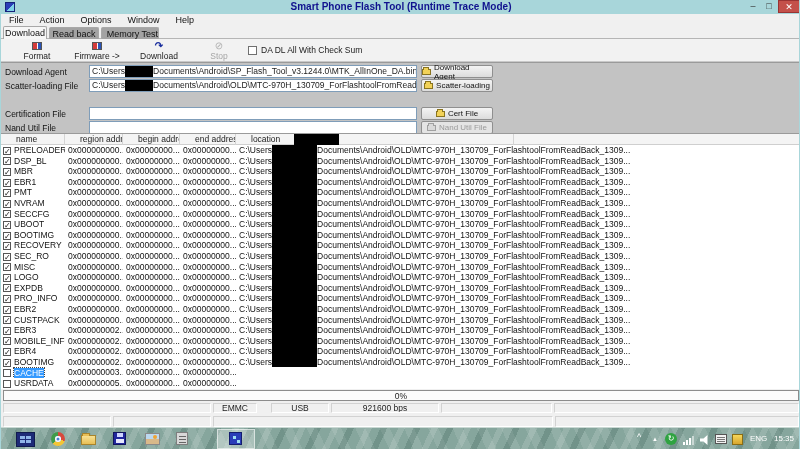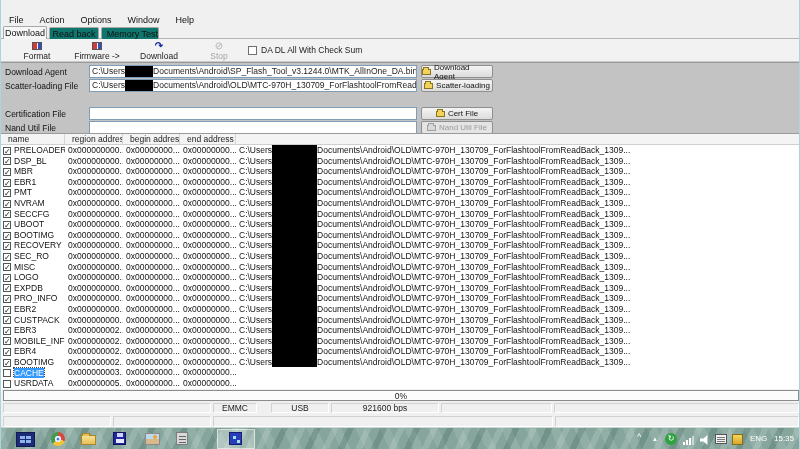--- a/index.html
+++ b/index.html
@@ -18,21 +18,21 @@
   .winbtn { position:absolute; top:0; height:13px; font-size:9px; color:#333; text-align:center; line-height:12px; }
   .btn-min { left:744px; width:16px; }
   .btn-max { left:760px; width:16px; }
   .btn-close { left:777px; width:22px; background:#c4504a; color:#fff; border:1px solid #933; }
   
   .menubar { position:absolute; left:0; top:14px; width:660px; height:12px; background:#f0f0f0; display:flex; align-items:center; }
   .menu-item { font-size:9px; color:#111; padding:0 8px; }
   
   .tabbar { position:absolute; left:0; top:26px; width:800px; height:13px; border-bottom:1px solid #b5b5b5; }
   .tab { position:absolute; top:1px; height:12px; font-size:9px; color:#111; text-align:center;
-    line-height:12px; background:#0f766e; border:1px solid #a8a8a8; border-bottom:none; border-radius:2px 2px 0 0; }
+    line-height:12px; background:#a3a3a3; border:1px solid #a8a8a8; border-bottom:none; border-radius:2px 2px 0 0; }
   .tab.active { top:0; height:13px; background:#f6f6f6; font-weight:normal; z-index:2; }
   .tab1 { left:2px;  width:44px; }
   .tab2 { left:48px; width:50px; }
   .tab3 { left:100px; width:58px;text-align:right; }
   
   .toolbar { position:absolute; left:0; top:39px; width:800px; height:23px; background:#f2f2f2; border-bottom:1px solid #c9c9c9; }
   .tool { position:absolute; top:1px; width:72px; height:22px; text-align:center; }
   .tool .tico { display:block; height:11px; line-height:11px; font-size:10px; }
   .tool .tlabel { display:block; font-size:8.5px; color:#222; }
   .tool.disabled .tlabel { color:#a6a6a6; }
@@ -57,21 +57,21 @@
     display:flex; align-items:center; justify-content:center; gap:3px; font-family:"Liberation Sans",sans-serif; }
   .fbtn.disabled { color:#9a9a9a; background:#e4e4e4; }
   .folder-icon { display:inline-block; width:9px; height:6px; background:#f2d258; border:1px solid #8a7420; position:relative; }
   .folder-icon::before { content:""; position:absolute; left:0; top:-3px; width:4px; height:2px; background:#f2d258; border:1px solid #8a7420; border-bottom:none; }
   .fbtn.disabled .folder-icon { background:#d9d9d9; border-color:#a0a0a0; }
   .fbtn.disabled .folder-icon::before { background:#d9d9d9; border-color:#a0a0a0; }
   
   .ptable { position:absolute; left:0; top:133px; width:800px; height:256px; background:#fff; border-top:1px solid #9a9a9a; }
   .thead { position:absolute; left:0; top:0; width:800px; height:11px; background:#f4f4f4; border-bottom:1px solid #cfcfcf; }
   .hcell { position:absolute; top:0; height:11px; font-size:8.5px; color:#222; line-height:10px;
-    border-right:1px solid #d4d4d4; padding-left:7px; overflow:hidden; white-space:nowrap; }
+    border-right:1px solid #d4d4d4; padding-left:15px; overflow:hidden; white-space:nowrap; }
   .h-name { left:0; width:64px; } .h-region { left:64px; width:58px; } .h-begin { left:122px; width:57px; }
   .h-end { left:179px; width:56px; } .h-loc { left:235px; width:278px; } .h-rest { left:513px; width:287px; border-right:none; }
   .tbody { position:absolute; left:0; top:11px; width:800px; }
   .trow { position:relative; width:800px; height:10.6px; font-size:8.5px; color:#111; }
   .cell { position:absolute; top:0; height:10.6px; line-height:10.6px; white-space:nowrap; overflow:hidden; }
   .c-name { left:2px; width:62px; } .c-region { left:67px; width:55px; } .c-begin { left:125px; width:54px; }
   .c-end { left:182px; width:53px; } .c-loc { left:238px; width:560px; }
   .cb { display:inline-block; width:8px; height:8px; border:1px solid #555; background:#fff;
     font-size:8px; line-height:7px; text-align:center; vertical-align:middle; margin-right:3px; color:#111; }
   .nm { vertical-align:middle; }
@@ -129,20 +129,27 @@
     background:#fff; clip-path:polygon(0 35%, 35% 35%, 75% 0, 75% 100%, 35% 65%, 0 65%); }
   .kbd { left:714px; top:6px; position:absolute; width:12px; height:10px; background:#f2f2f2; border:1px solid #555; }
   .kbd::before { content:""; position:absolute; left:1px; top:2px; width:8px; height:1px; background:#777; box-shadow:0 2px 0 #777, 0 4px 0 #777; }
   .warnapp { left:731px; top:6px; position:absolute; width:11px; height:11px; background:linear-gradient(#f5d75a,#d8a62e); border:1px solid #8a6d14; }
 </style>
 </head>
 <body>
 
 <div id="screen">
 
+  <div class="titlebar">
+    <div class="app-icon"></div>
+    <div class="title-text">Smart Phone Flash Tool (Runtime Trace Mode)</div>
+    <div class="winbtn btn-min">–</div>
+    <div class="winbtn btn-max">□</div>
+    <div class="winbtn btn-close">✕</div>
+  </div>
 
   <div class="menubar">
     <span class="menu-item">File</span>
     <span class="menu-item">Action</span>
     <span class="menu-item">Options</span>
     <span class="menu-item">Window</span>
     <span class="menu-item">Help</span>
   </div>
 
   <div class="tabbar">
@@ -208,20 +215,21 @@
       </span>
     </div>
     </div>
 
   <div class="ptable">
     <div class="thead">
       <span class="hcell h-name">name</span>
       <span class="hcell h-region">region address</span>
       <span class="hcell h-begin">begin address</span>
       <span class="hcell h-end">end address</span>
+      <span class="hcell h-loc"><span>location</span><span class="hredact"></span></span>
       <span class="hcell h-rest"></span>
     </div>
     <div class="tbody">
         <div class="trow">
       <span class="cell c-name"><span class="cb">✓</span><span class="nm">PRELOADER</span></span>
       <span class="cell c-region">0x000000000...</span>
       <span class="cell c-begin">0x00000000...</span>
       <span class="cell c-end">0x00000000...</span>
       <span class="cell c-loc"><span class="loc-pre">C:\Users</span><span class="redact show"></span><span class="loc-post">Documents\Android\OLD\MTC-970H_130709_ForFlashtoolFromReadBack_1309...</span></span>
     </div>

